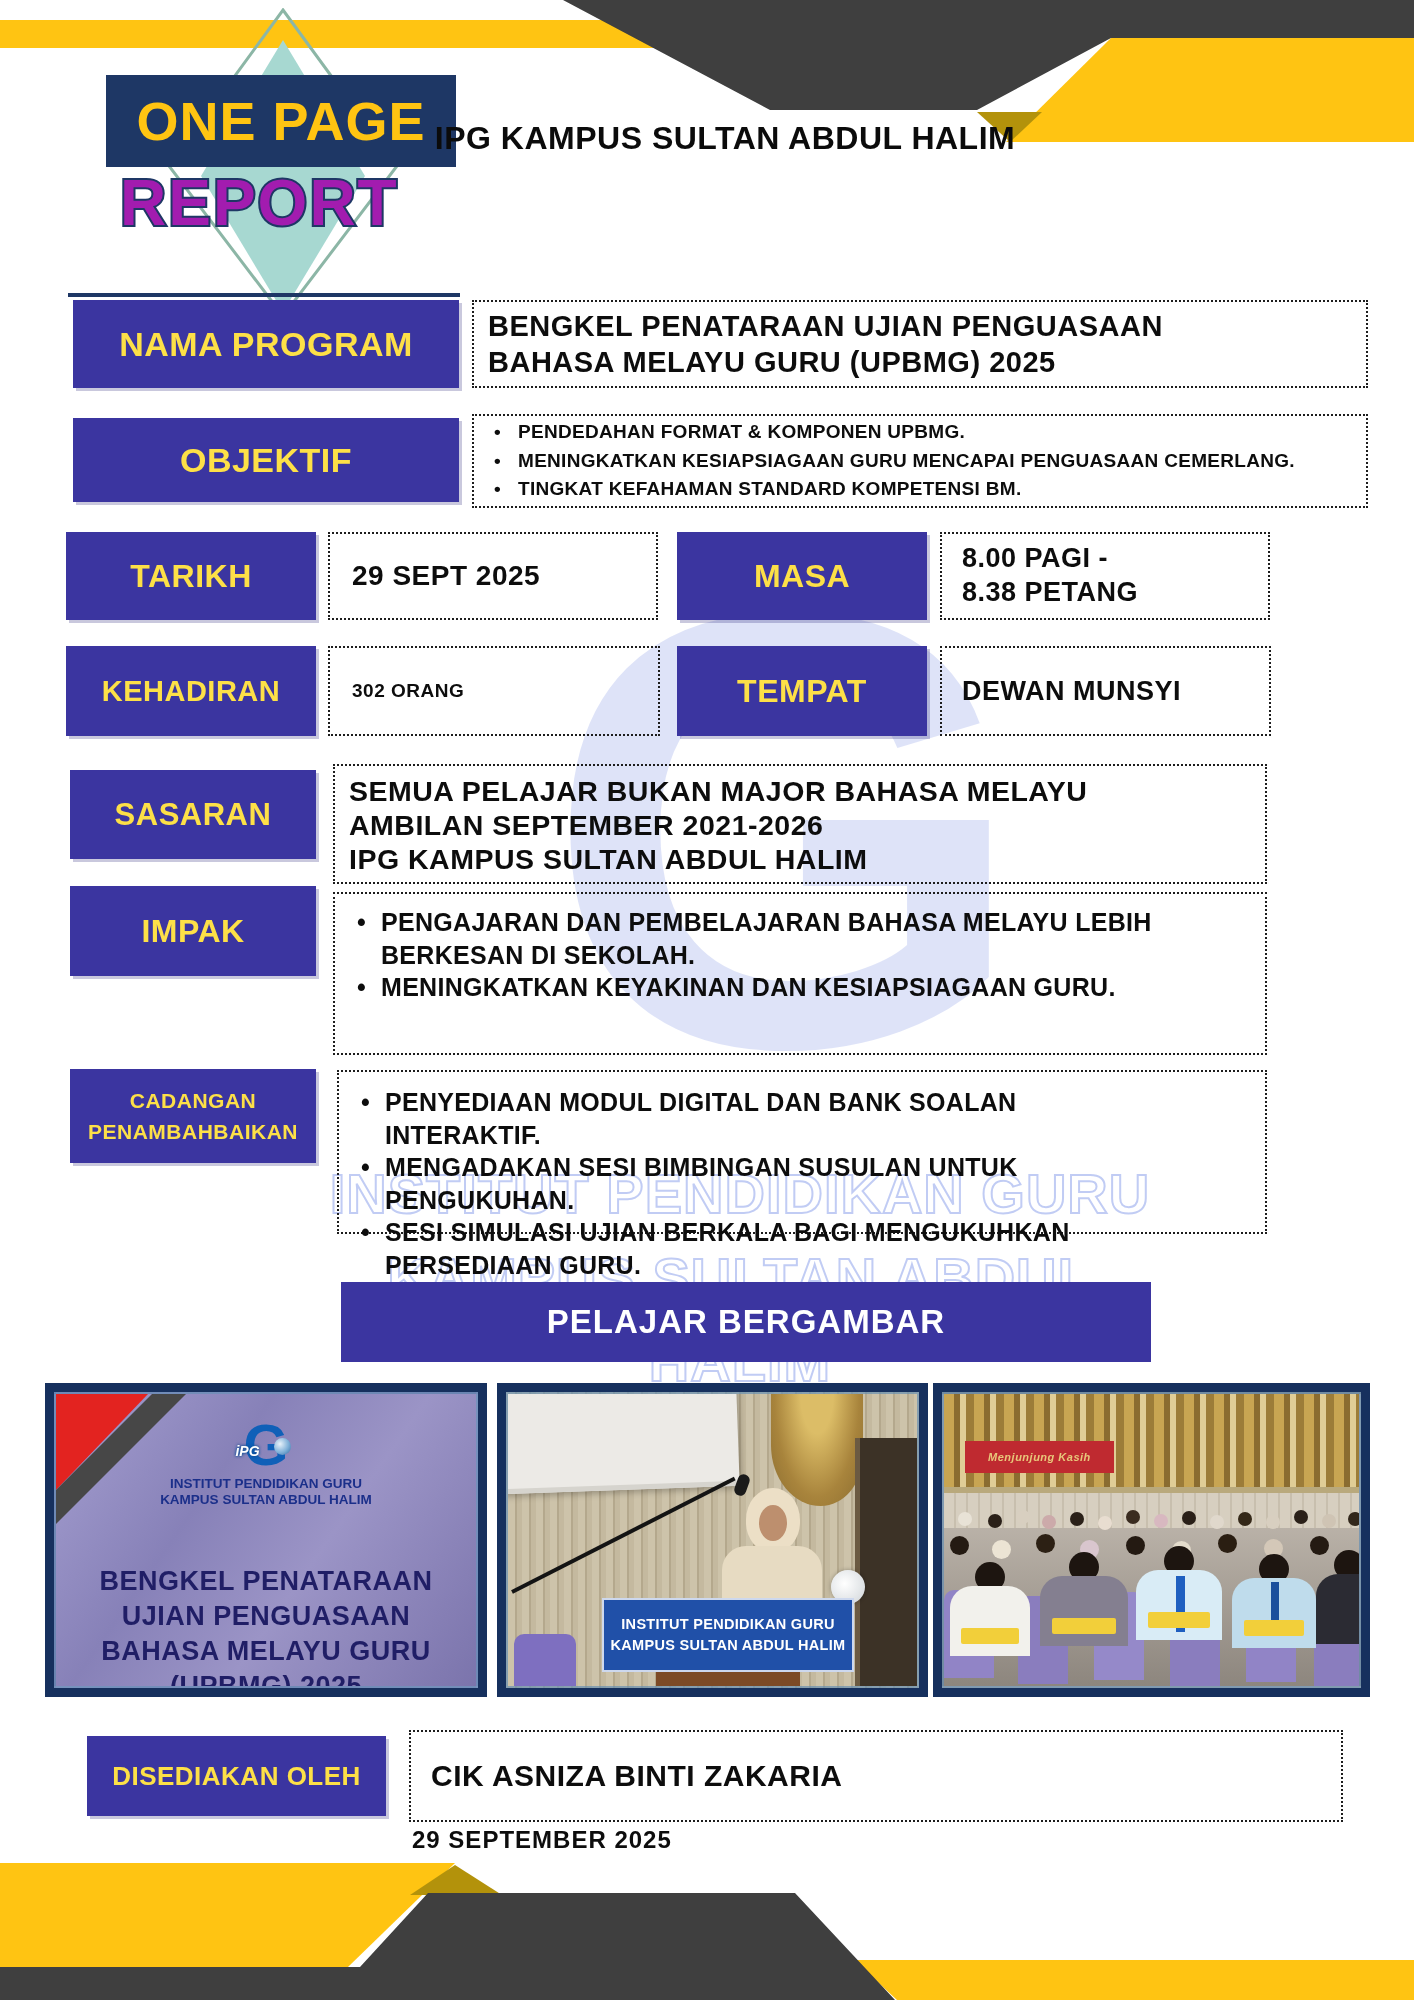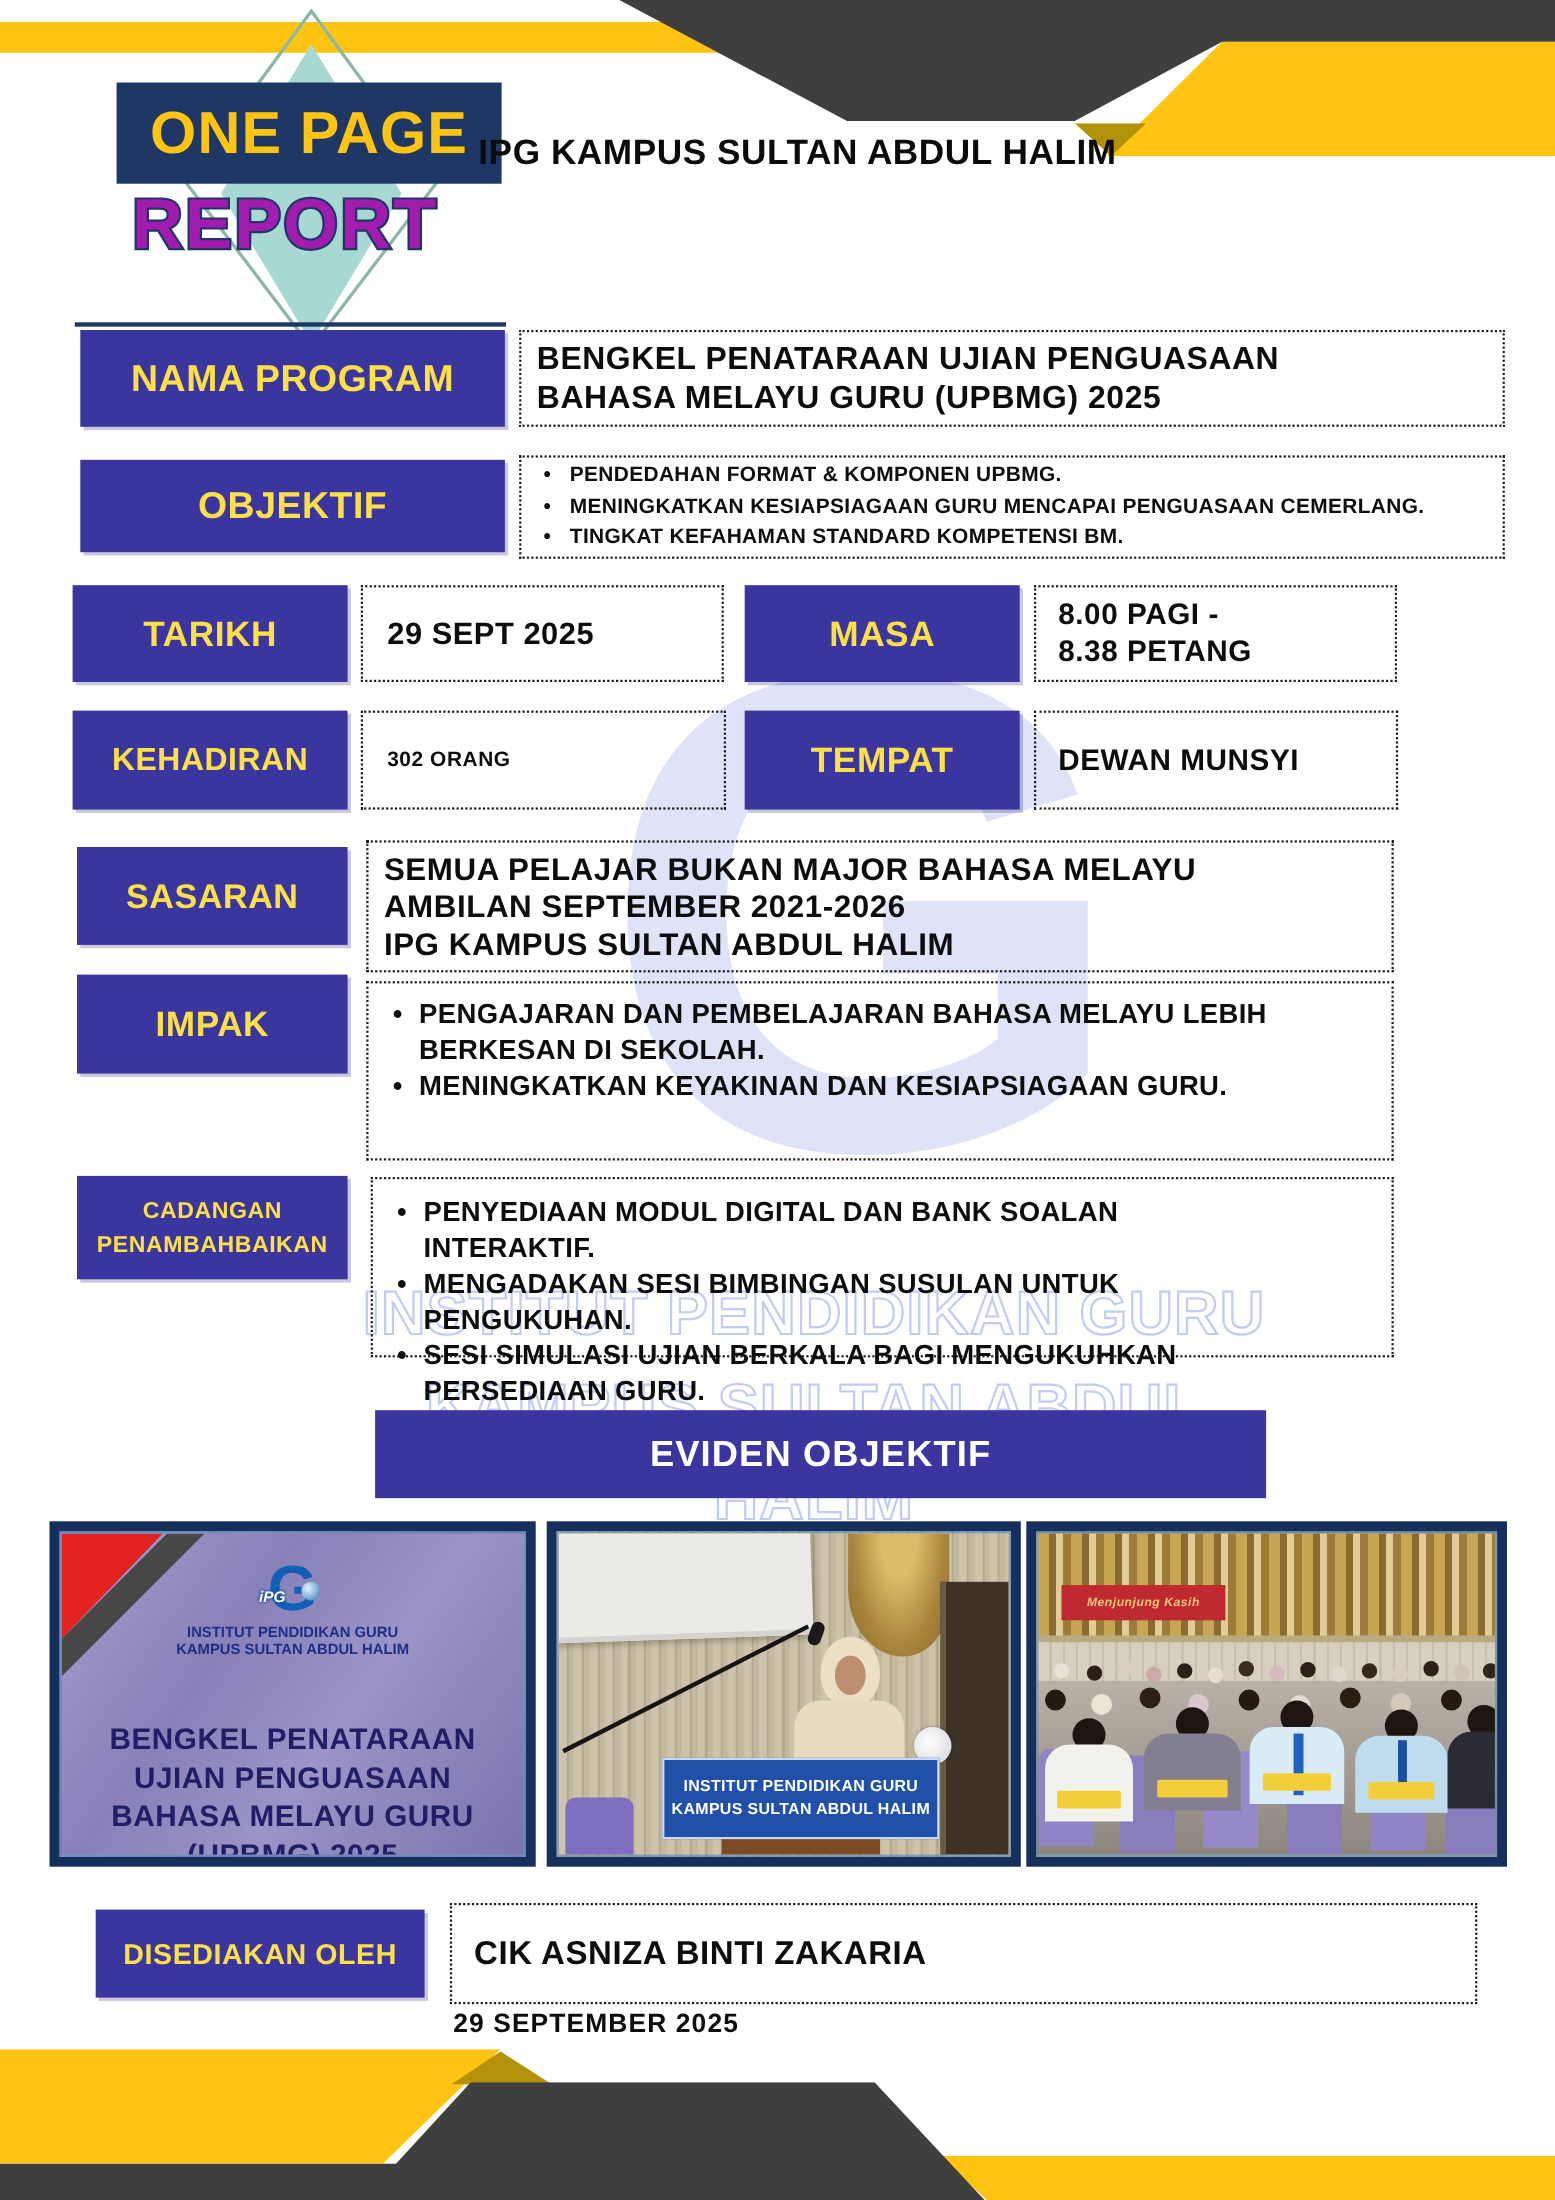--- a/index.html
+++ b/index.html
@@ -223,21 +223,21 @@
     <div>PENAMBAHBAIKAN</div>
   </div>
   <div class="val" style="left:337px;top:1070px;width:930px;height:164px;padding:14px 0 0 14px;">
     <ul class="blts" style="font-size:25px;line-height:1.3;width:820px;">
       <li>PENYEDIAAN MODUL DIGITAL DAN BANK SOALAN INTERAKTIF.</li>
       <li>MENGADAKAN SESI BIMBINGAN SUSULAN UNTUK PENGUKUHAN.</li>
       <li>SESI SIMULASI UJIAN BERKALA BAGI MENGUKUHKAN PERSEDIAAN GURU.</li>
     </ul>
   </div>
 
-  <div class="abs" id="eviden-banner">EVIDEN OBJEKTIF</div>
+  <div class="abs" id="eviden-banner">PELAJAR BERGAMBAR</div>
 
   <div class="photo" id="p1" style="left:45px;width:442px;">
     <div class="photo-inner">
       <div class="p1-red"></div>
       <div class="p1-stripe"></div>
       <div class="p1-logo">
         <span class="p1-g">
           <span>G</span>
           <span class="p1-ipg">iPG</span>
           <span class="p1-globe"></span>

